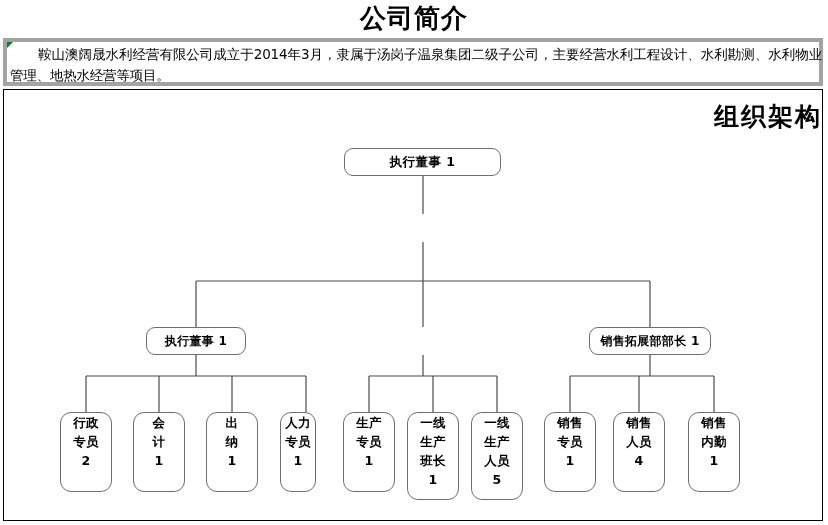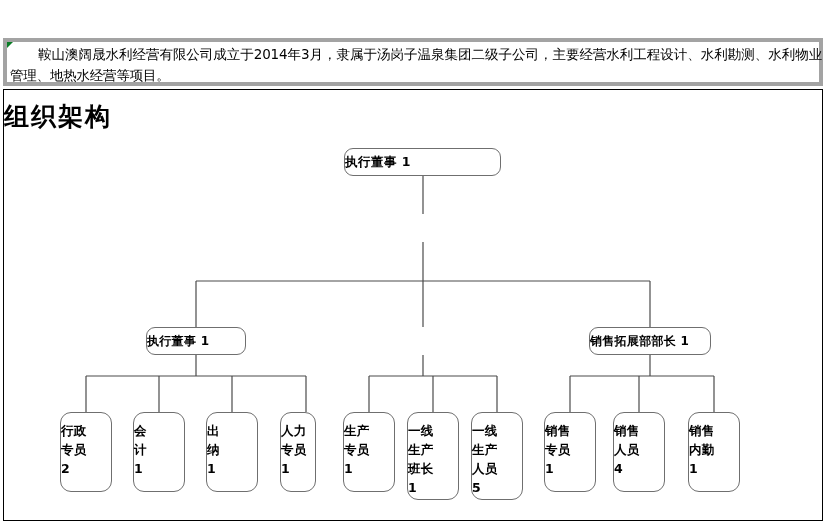--- a/index.html
+++ b/index.html
@@ -75,21 +75,21 @@
     width: 820px;
     height: 432px;
     border: 1px solid #000000;
     box-sizing: border-box;
     background: #ffffff;
   }
   .org-title {
     position: absolute;
     left: 0; top: 10px;
     width: 818px;
-    text-align: left;
+    text-align: right;
     font-family: "DejaVu Serif", "Liberation Serif", serif;
     font-size: 25px;
     font-weight: bold;
     color: #000000;
     letter-spacing: 2px;
   }
 
   
   .chart {
     position: absolute;
@@ -100,21 +100,21 @@
   .chart line { stroke: #4a4a4a; stroke-width: 1.2; }
 
   
   .node {
     position: absolute;
     box-sizing: border-box;
     border: 1.3px solid #6f6f6f;
     background: #ffffff;
     display: flex;
     flex-direction: column;
-    align-items: flex-start;
+    align-items: center;
     justify-content: center;
     color: #000000;
     font-weight: bold;
     text-align: center;
   }
   .node.top {
     border-radius: 9px;
     font-size: 12.5px;
     letter-spacing: 0.5px;
   }
@@ -122,29 +122,29 @@
     border-radius: 9px;
     font-size: 12px;
     letter-spacing: 0.3px;
   }
   .node.leaf {
     border-radius: 11px;
     font-size: 12.5px;
     line-height: 19px;
     letter-spacing: 0.3px;
     justify-content: flex-start;
-    padding-top: 8px;
   }
   .node.leaf .ln { display: block; }
 </style>
 </head>
 <body>
 
 <div id="sheet">
 
+  <div class="company-title">公司简介</div>
 
   <div class="intro-cell">
     <div class="cell-flag"></div>
     <div class="intro-text">鞍山澳阔晟水利经营有限公司成立于2014年3月，隶属于汤岗子温泉集团二级子公司，主要经营水利工程设计、水利勘测、水利物业管理、地热水经营等项目。</div>
   </div>
 
   <div class="org-cell">
     <div class="org-title">组织架构</div>
   </div>
 

